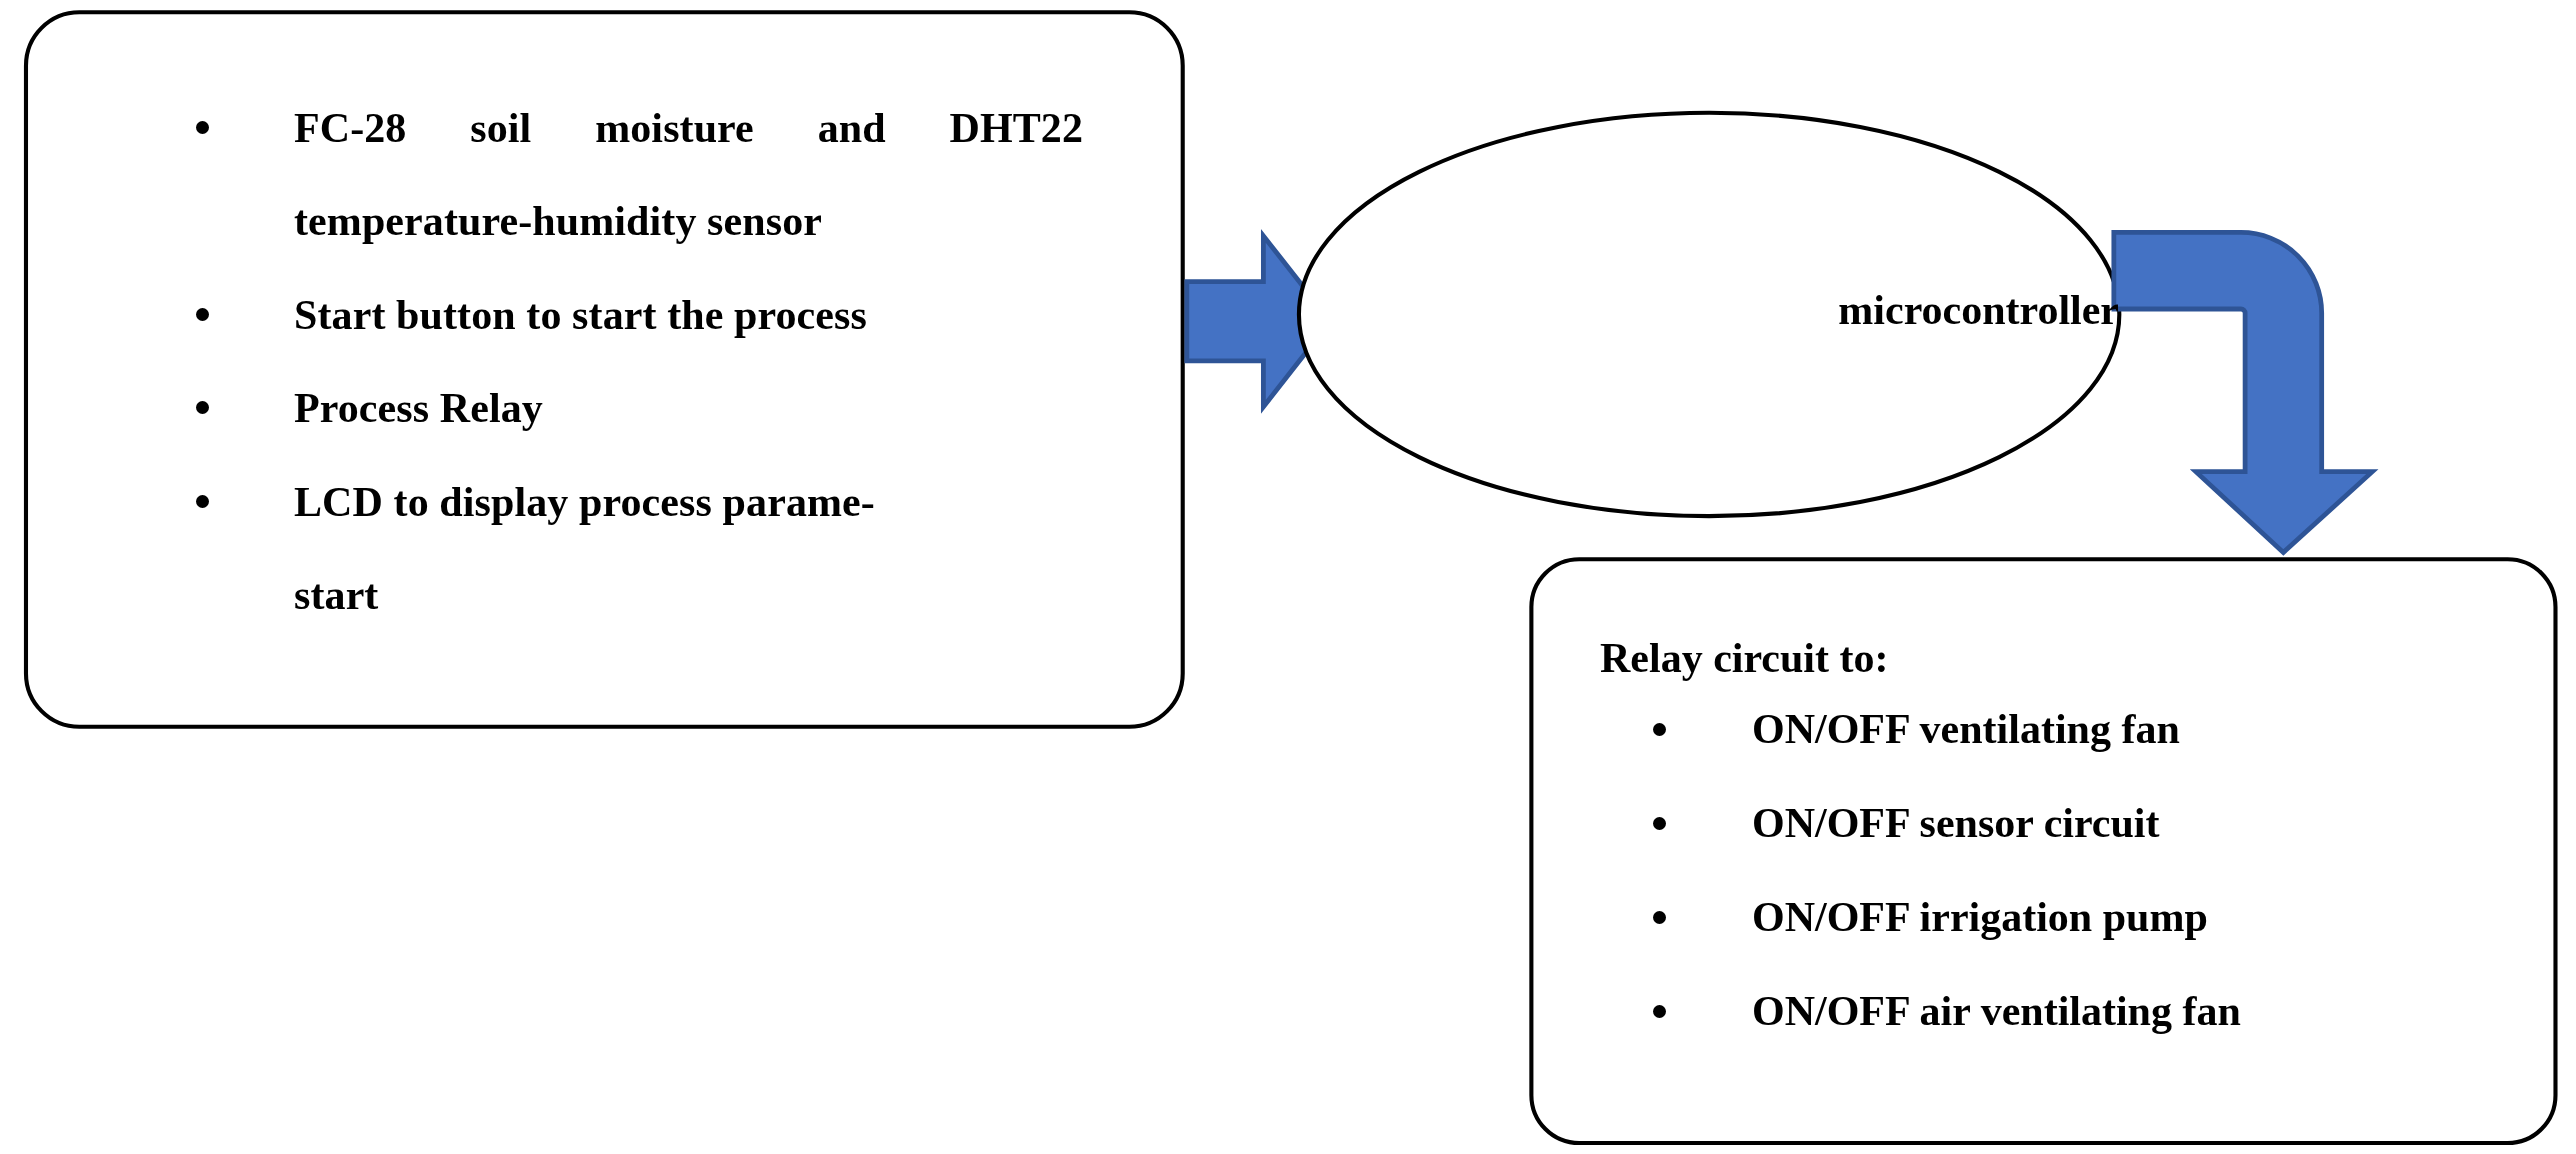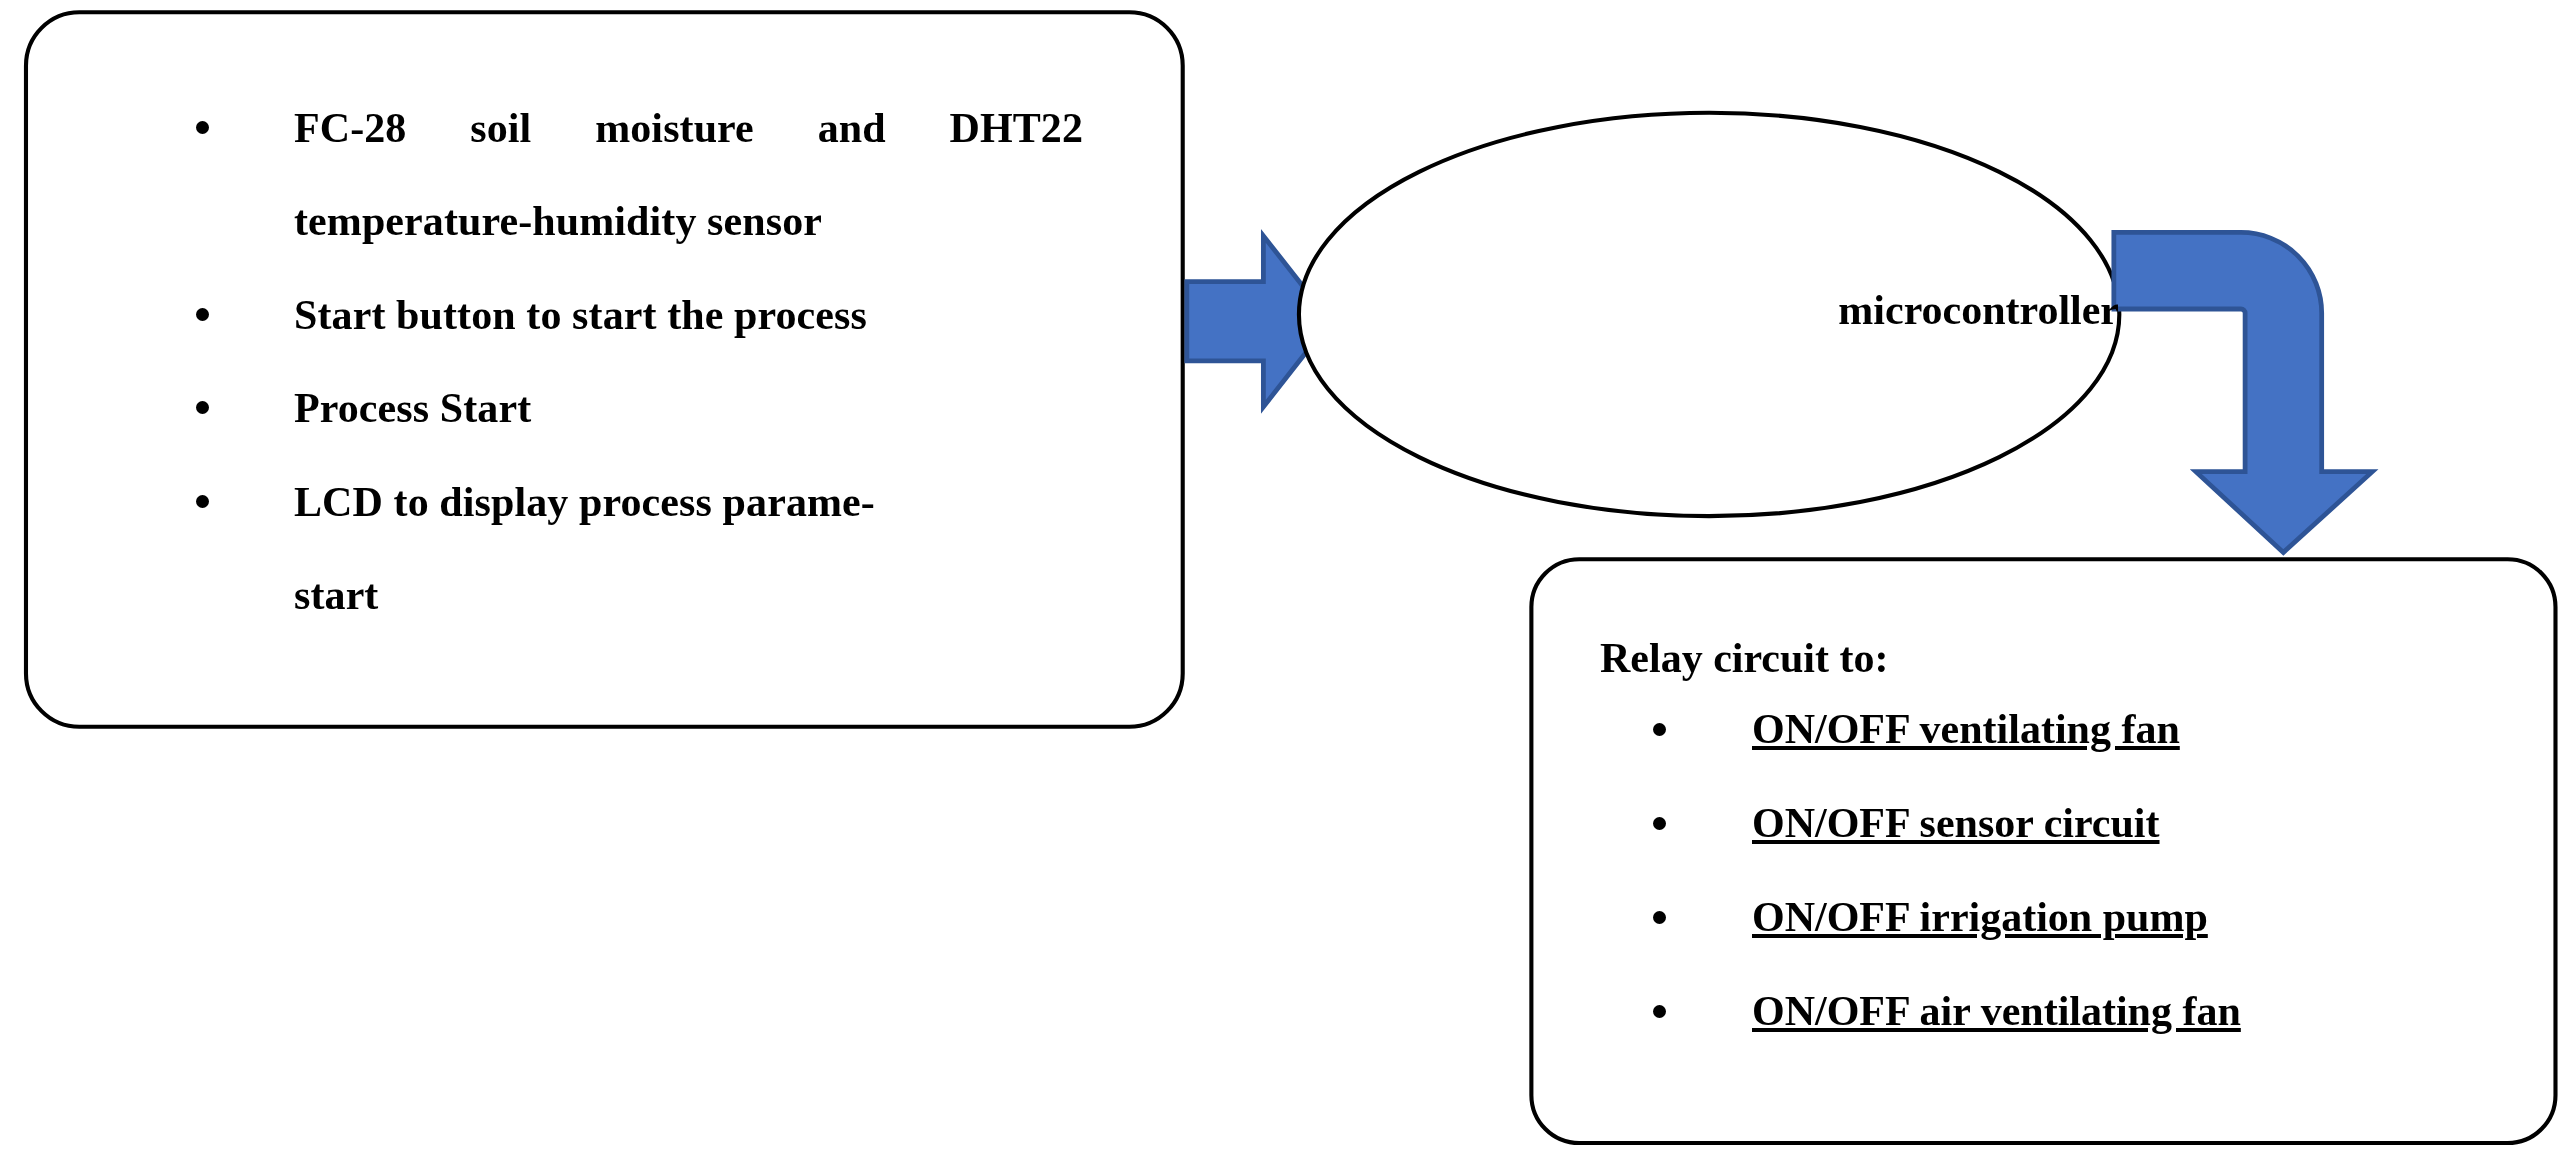--- a/index.html
+++ b/index.html
@@ -110,21 +110,20 @@
     margin: 0 0 16px 0;
     white-space: nowrap;
   }
   #relay-list li {
     font-size: 42px;
     line-height: 56px;
     font-weight: 600;
     padding-left: 152px;
     margin: 0 0 38px 0;
     white-space: nowrap;
-    text-decoration: underline;
   }
   #relay-list li:last-child { margin-bottom: 0; }
   #relay-list li .bullet-dot {
     width: 13px;
     height: 13px;
     left: 53px;
     top: 22px;
   }
 </style>
 </head>
@@ -165,21 +164,21 @@
         <span class="line-plain">temperature-humidity sensor</span>
       </li>
 
       <li>
         <span class="bullet-dot"></span>
         <span class="line-plain">Start button to start the process</span>
       </li>
 
       <li>
         <span class="bullet-dot"></span>
-        <span class="line-plain">Process Start</span>
+        <span class="line-plain">Process Relay</span>
       </li>
 
       <li>
         <span class="bullet-dot"></span>
         <span class="line-plain">LCD to display process parame-</span>
         <span class="line-plain">start</span>
       </li>
 
     </ul>
   </div>

